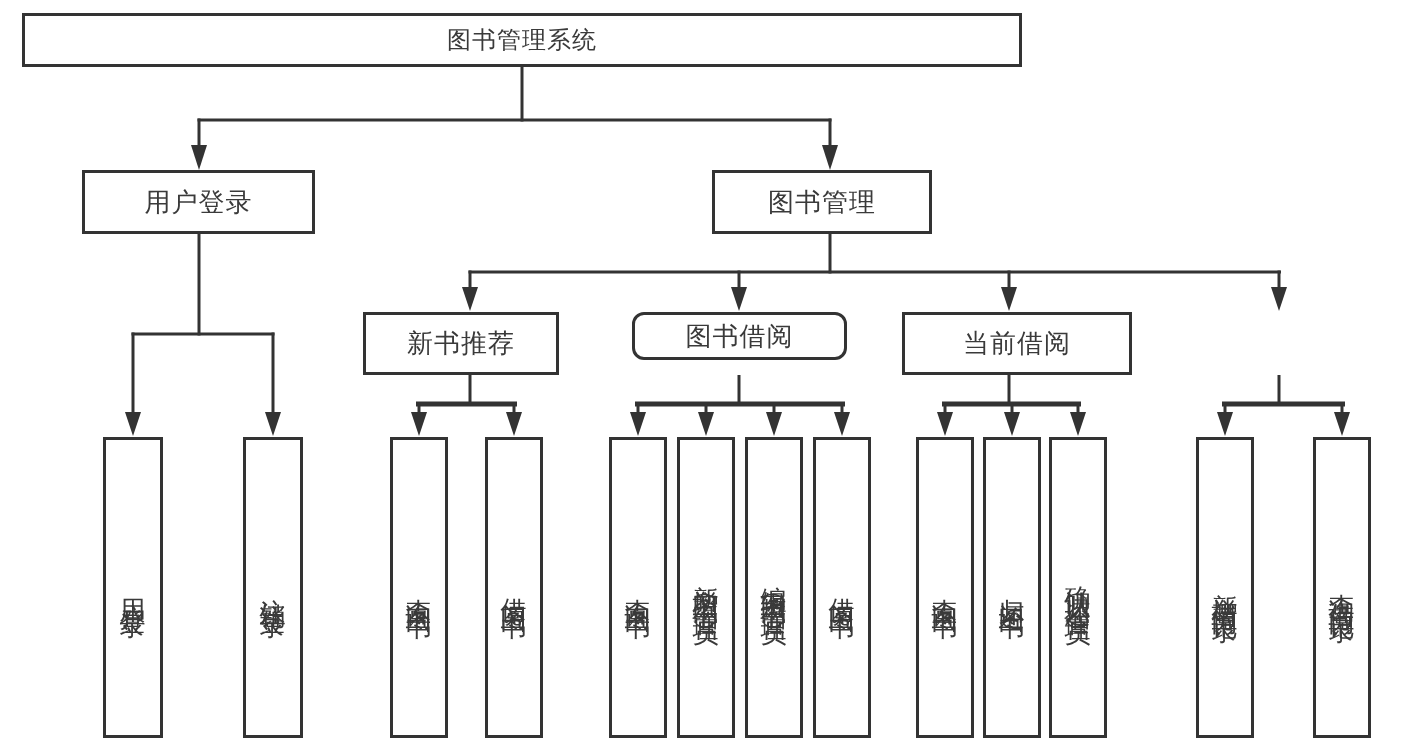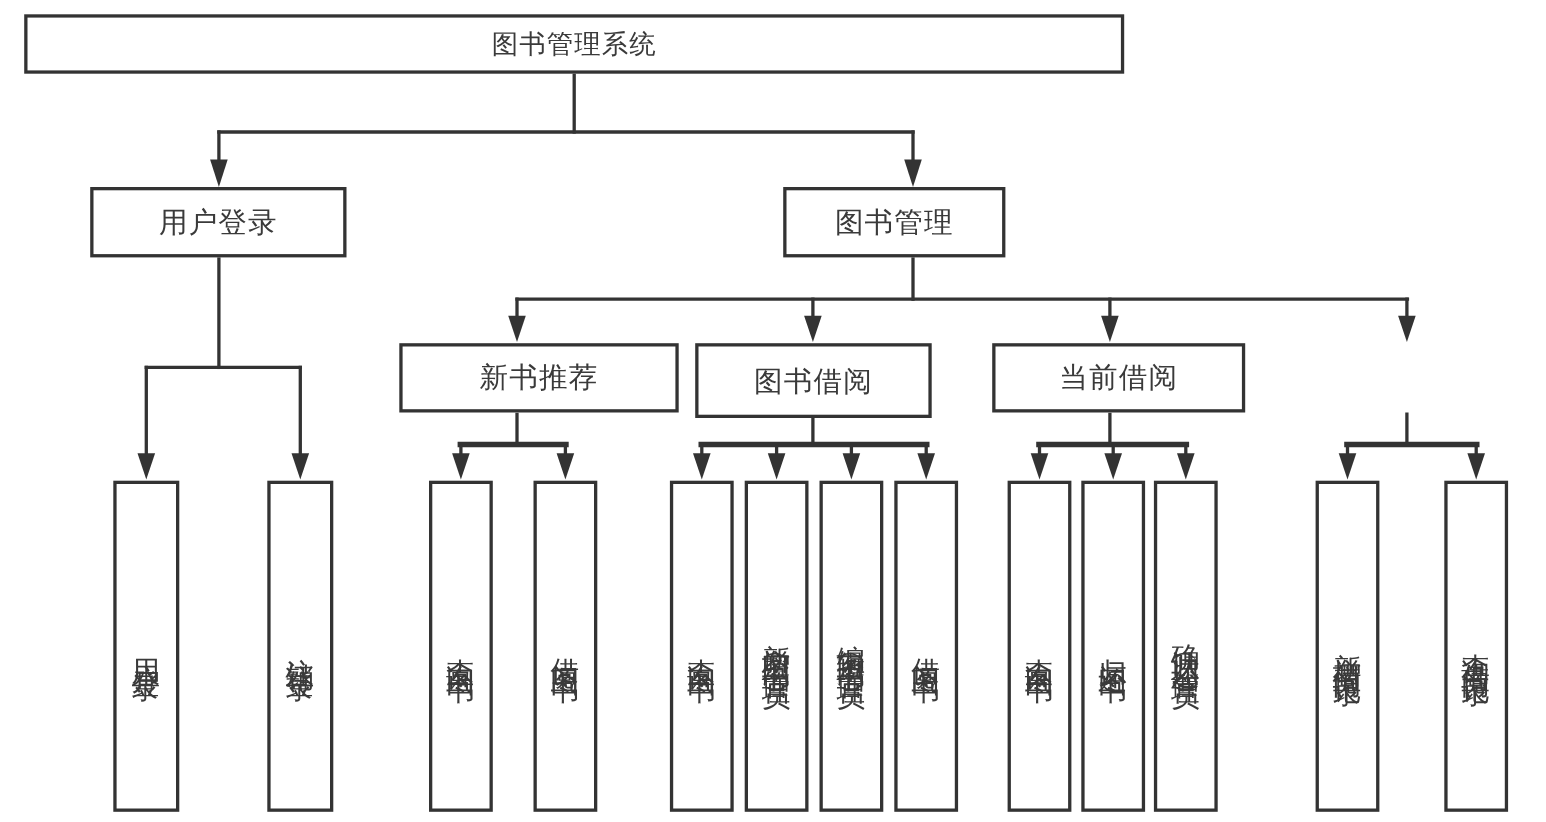--- a/index.html
+++ b/index.html
@@ -129,24 +129,24 @@
       <polygon points="1004,412 1020,412 1012,436"></polygon>
       <polygon points="1070,412 1086,412 1078,436"></polygon>
       <polygon points="1217,412 1233,412 1225,436"></polygon>
       <polygon points="1334,412 1350,412 1342,436"></polygon>
     </g>
   </svg>
 
   <div class="node root-node" style="left:22px; top:13px; width:1000px; height:54px;">图书管理系统</div>
 
   <div class="node h-node" style="left:82px; top:170px; width:233px; height:64px;">用户登录</div>
-  <div class="node h-node" style="left:712px; top:170px; width:202px; height:64px;">图书管理</div>
+  <div class="node h-node" style="left:712px; top:170px; width:220px; height:64px;">图书管理</div>
 
-  <div class="node h-node" style="left:363px; top:312px; width:254px; height:63px;">新书推荐</div>
-  <div class="node h-node" style="left:632px; top:312px; width:215px; height:68px;">图书借阅</div>
+  <div class="node h-node" style="left:363px; top:312px; width:196px; height:63px;">新书推荐</div>
+  <div class="node h-node" style="left:632px; top:312px; width:215px; height:48px;border-radius:12px;">图书借阅</div>
   <div class="node h-node" style="left:902px; top:312px; width:230px; height:63px;">当前借阅</div>
 
   <div class="node v-node" style="left:103px; top:437px; width:60px; height:301px;">用户登录</div>
   <div class="node v-node" style="left:243px; top:437px; width:60px; height:301px;">注销登录</div>
 
   <div class="node v-node" style="left:390px; top:437px; width:58px; height:301px;">查询图书</div>
   <div class="node v-node" style="left:485px; top:437px; width:58px; height:301px;">借阅图书</div>
 
   <div class="node v-node" style="left:609px; top:437px; width:58px; height:301px;">查询图书</div>
   <div class="node v-node" style="left:677px; top:437px; width:58px; height:301px;">新增图书（管理员）</div>

